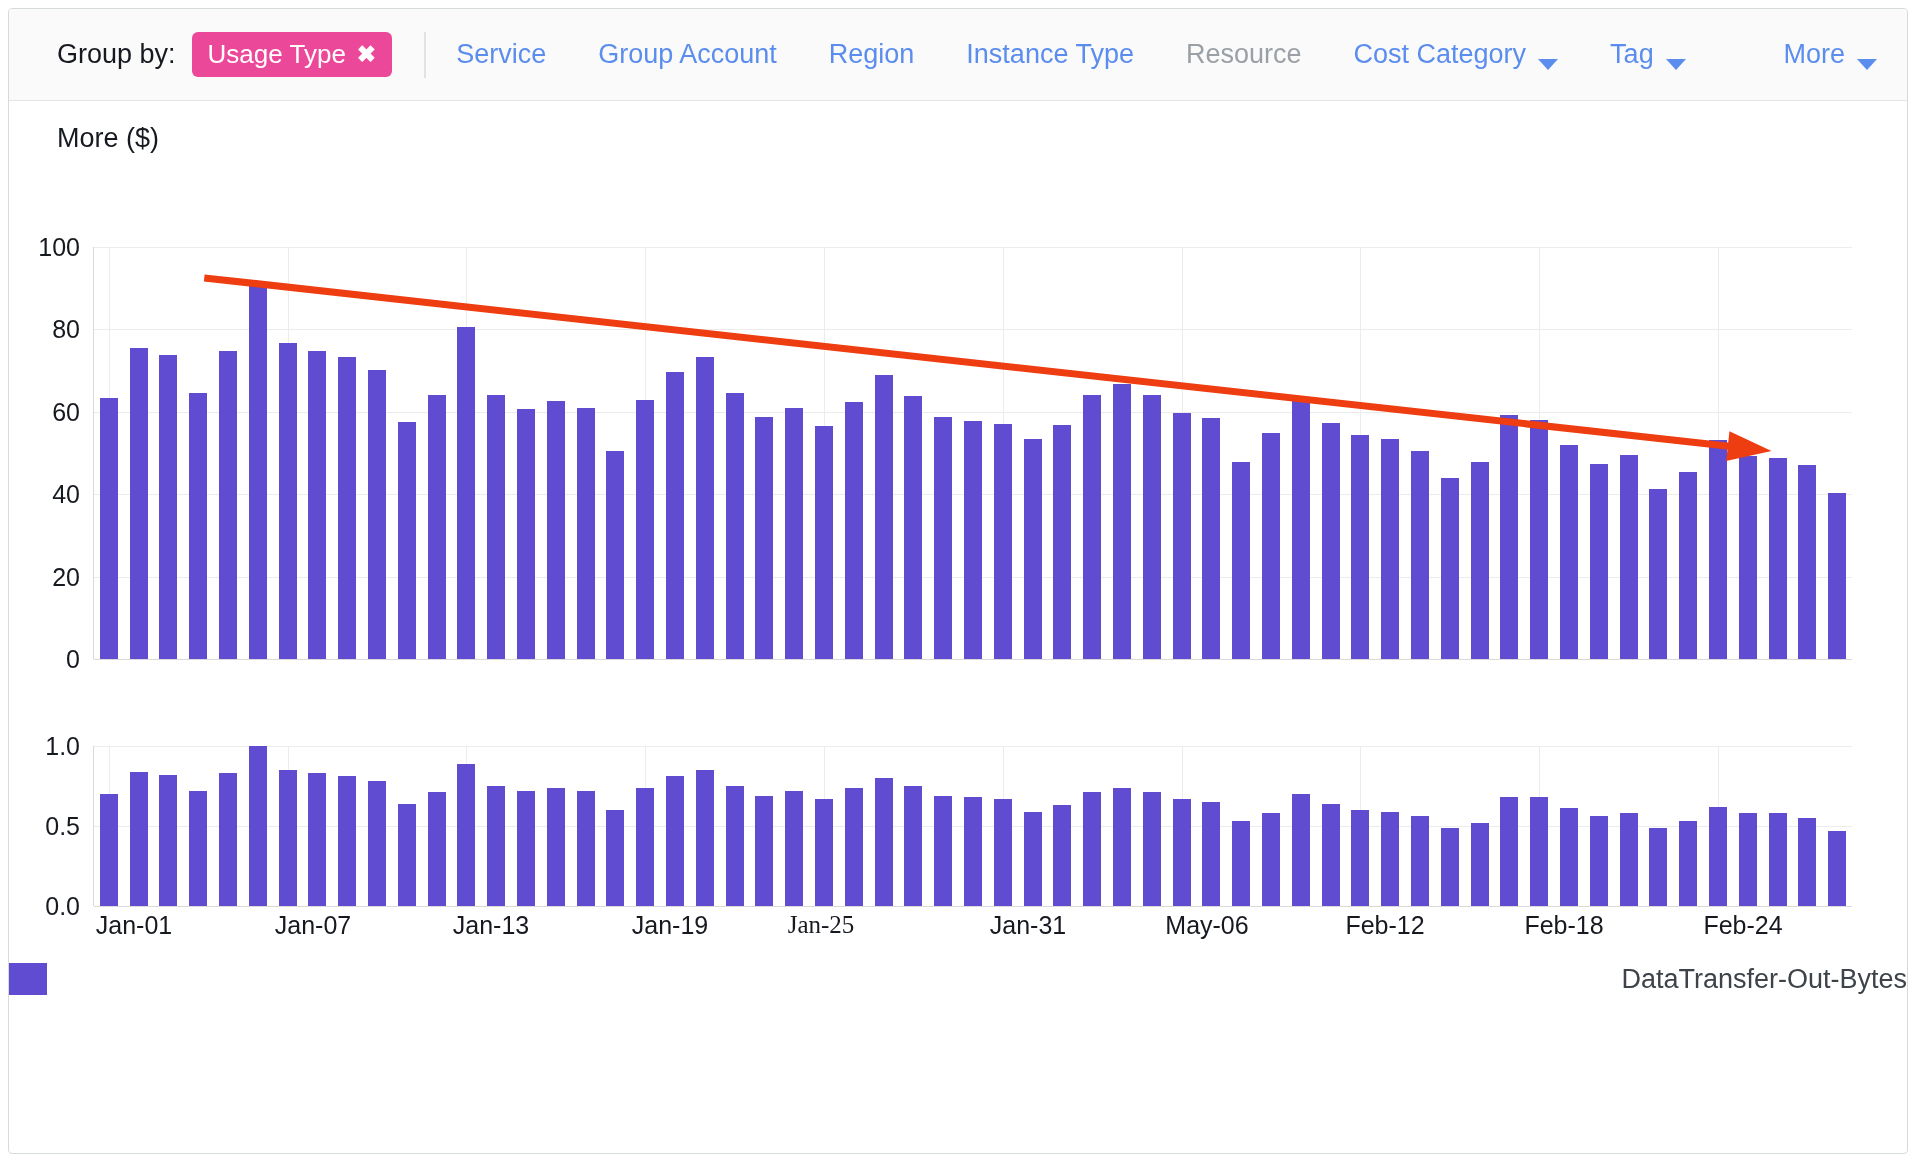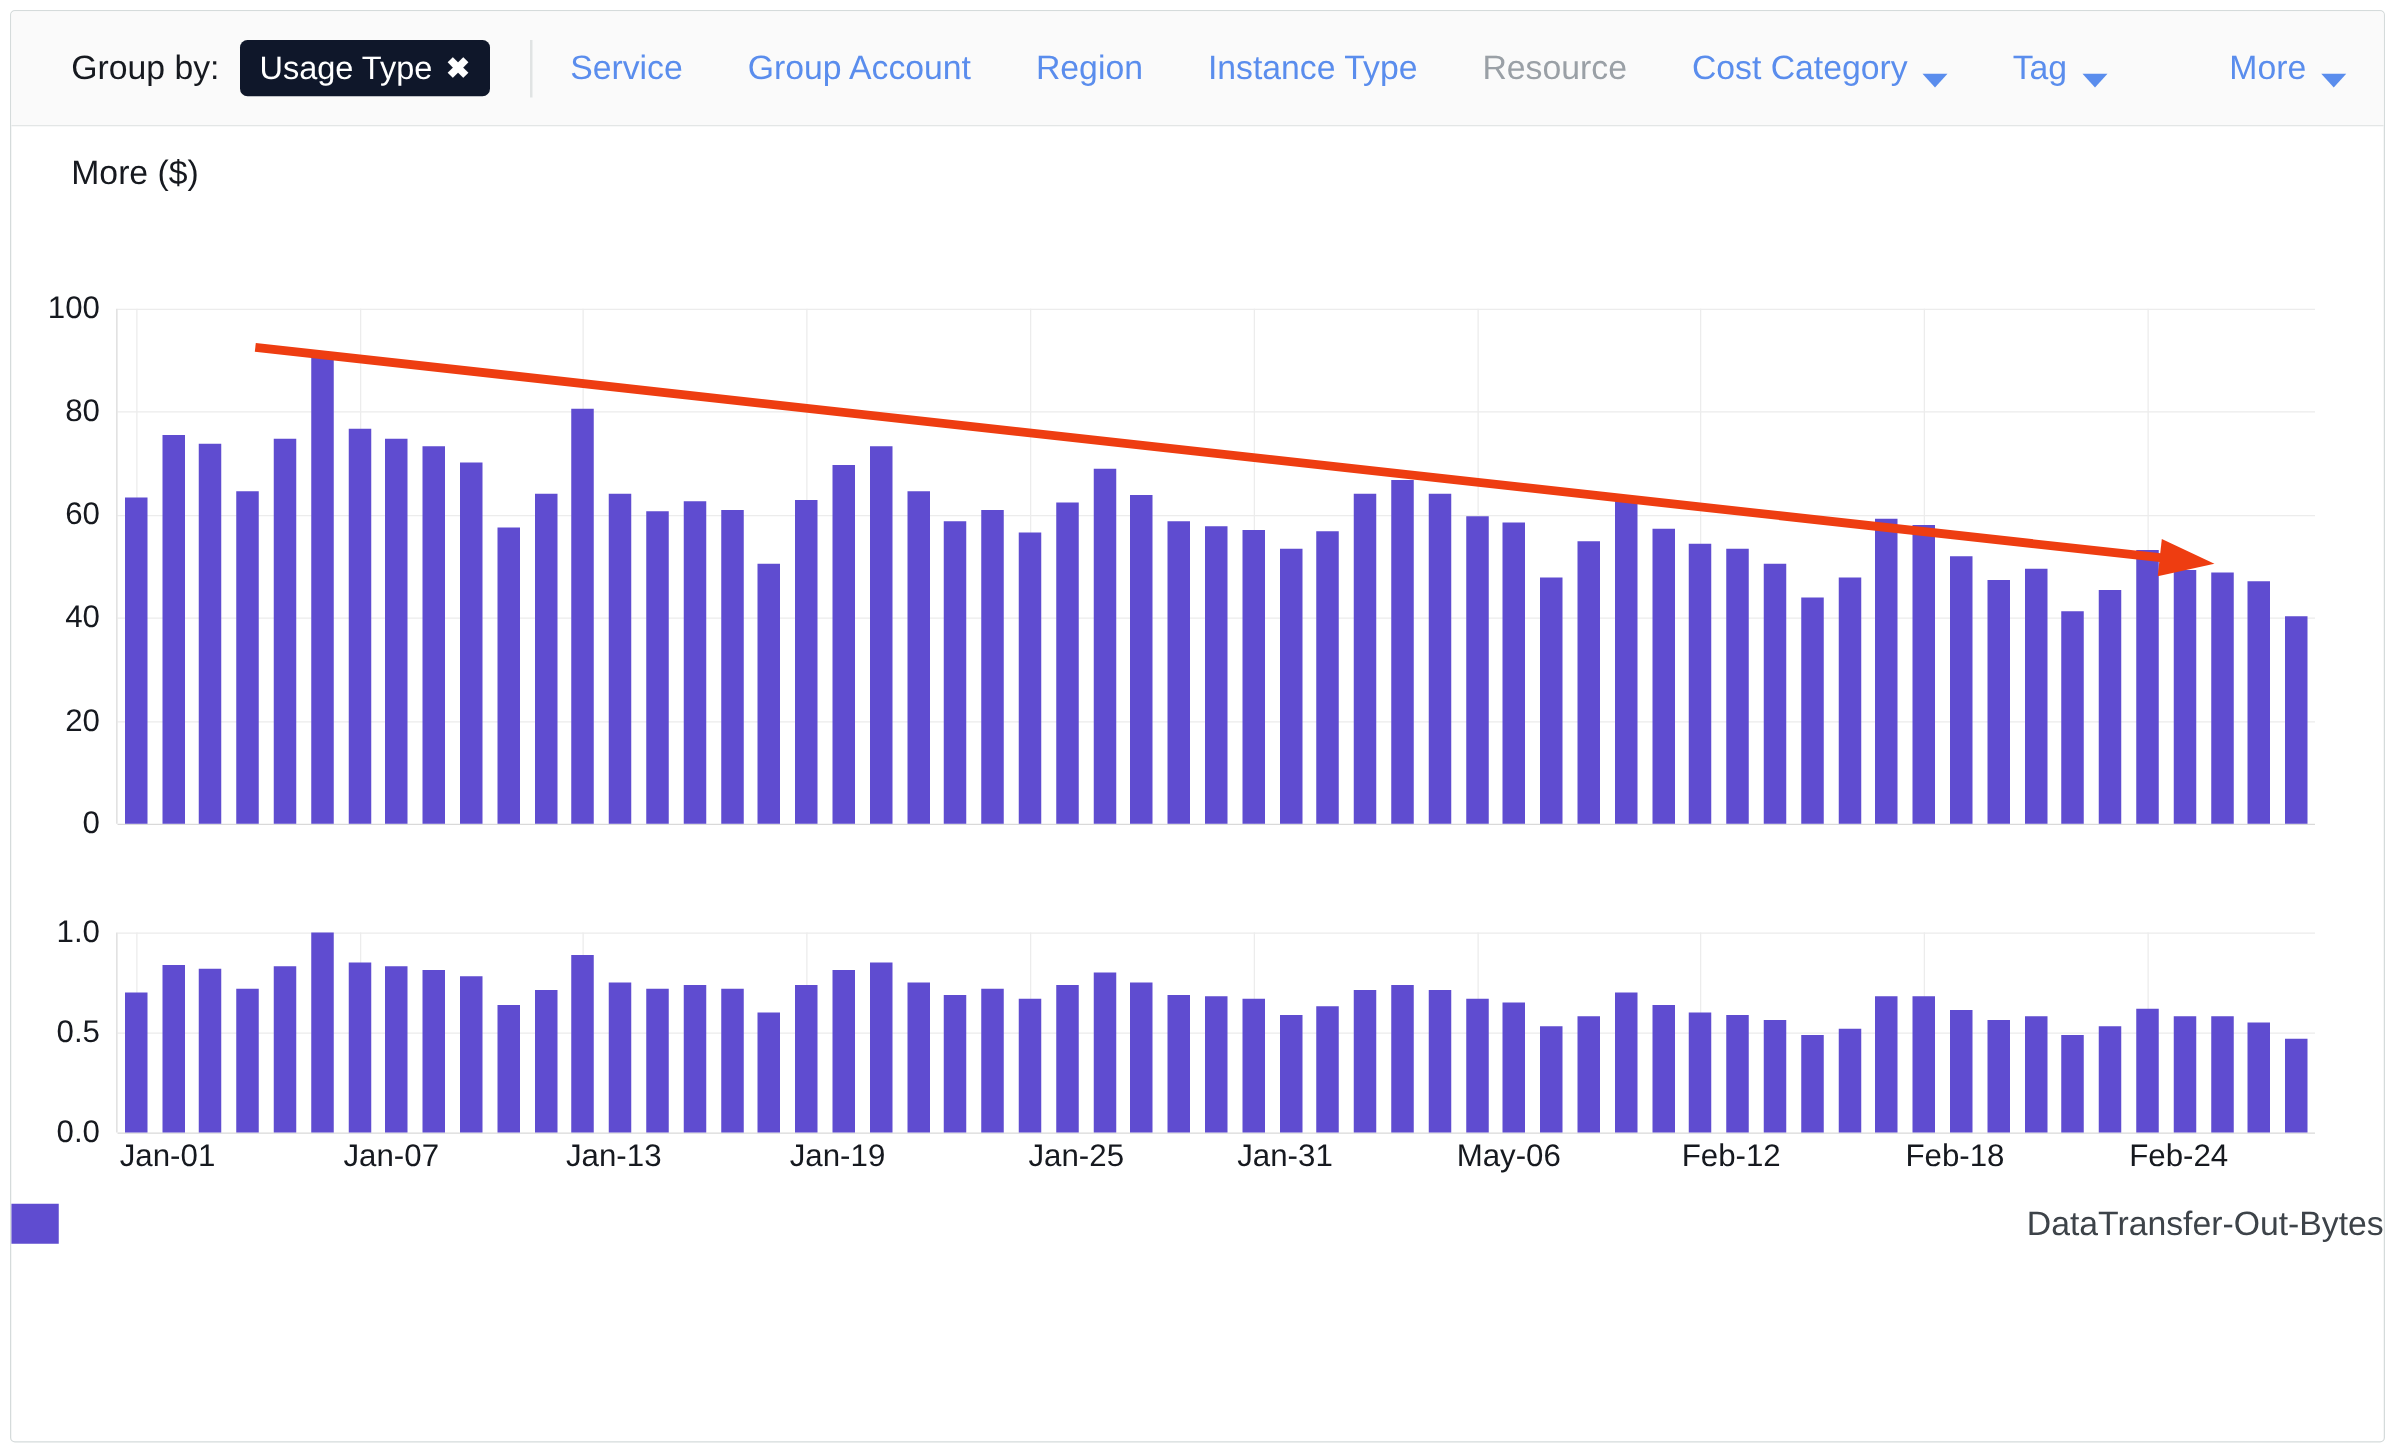--- a/index.html
+++ b/index.html
@@ -19,21 +19,21 @@
     position:relative;height:92px;background:#fafafa;
     border-bottom:1px solid #e3e6e6;box-sizing:border-box;
     display:flex;align-items:center;padding:0 30px 0 48px;
   }
   .group-by-label{
     font-size:27px;font-weight:normal;color:#16191f;white-space:nowrap;
     margin-right:16px;
   }
   .chip{
     display:inline-flex;align-items:center;gap:11px;
-    background:#0f172a;color:#fff;border-radius:6px;
+    background:#ec4899;color:#fff;border-radius:6px;
     padding:7px 16px;font-size:26px;white-space:nowrap;cursor:pointer;
   }
   .chip .chip-x{font-size:23px;font-weight:bold;line-height:1;}
   .divider{
     width:2px;height:46px;background:#e0e3e3;margin:0 30px 0 32px;flex:none;
   }
   .tb-link{
     font-size:27px;color:#5a8ded;white-space:nowrap;cursor:pointer;
     margin-right:52px;display:inline-flex;align-items:flex-end;gap:12px;
   }
@@ -291,21 +291,21 @@
         <div class="bar" title="Feb-26: 0.58" style="left: 1675px; width: 18px; height: 92.8px; background: rgb(95, 76, 208);"></div>
         <div class="bar" title="Feb-27: 0.55" style="left: 1704px; width: 18px; height: 88px; background: rgb(95, 76, 208);"></div>
         <div class="bar" title="Feb-28: 0.47" style="left: 1734px; width: 18px; height: 75.2px; background: rgb(95, 76, 208);"></div>
       </div>
 
     <div id="xaxis-labels" style="position:absolute;left:85px;top:810px;width:1758px;height:40px;">
         <div class="xtick" style="left: 15px; top: 0px;">Jan-01</div>
         <div class="xtick" style="left: 194px; top: 0px;">Jan-07</div>
         <div class="xtick" style="left: 372px; top: 0px;">Jan-13</div>
         <div class="xtick" style="left: 551px; top: 0px;">Jan-19</div>
-        <div class="xtick" style="left: 742px; top: 0px;">Jan-25</div>
+        <div class="xtick" style="left: 702px; top: 0px; font-family: Liberation Serif, serif;">Jan-25</div>
         <div class="xtick" style="left: 909px; top: 0px;">Jan-31</div>
         <div class="xtick" style="left: 1088px; top: 0px;">May-06</div>
         <div class="xtick" style="left: 1266px; top: 0px;">Feb-12</div>
         <div class="xtick" style="left: 1445px; top: 0px;">Feb-18</div>
         <div class="xtick" style="left: 1624px; top: 0px;">Feb-24</div>
       </div>
 
     <div class="legend" style="top:862px;">
       <span class="legend-swatch" style="background: rgb(95, 76, 208);"></span>
       <span class="legend-label">DataTransfer-Out-Bytes</span>

